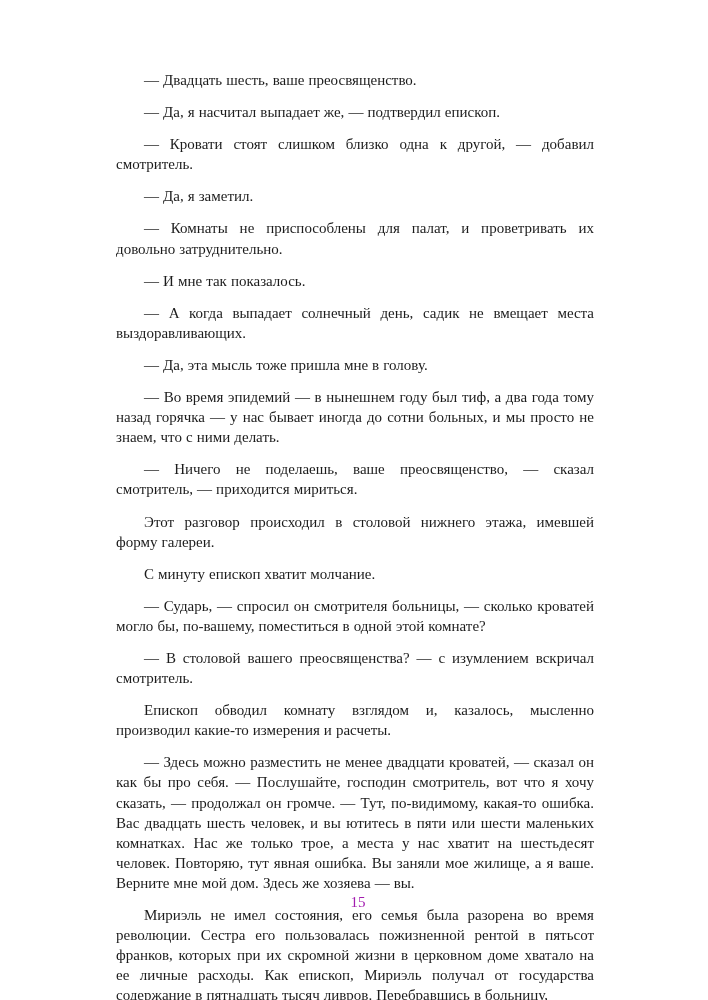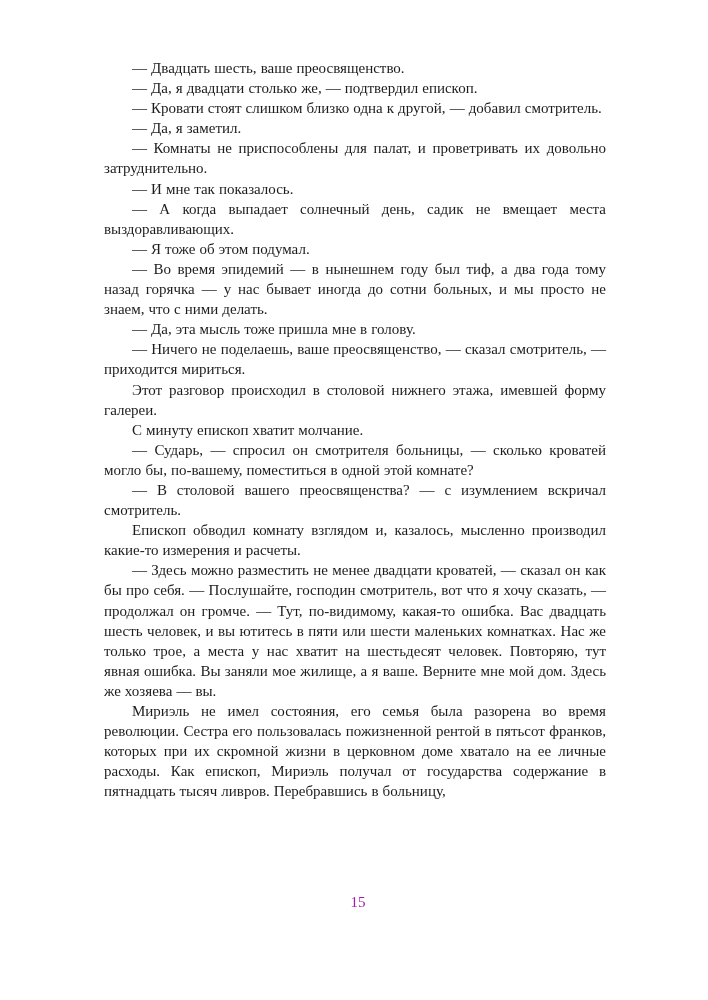--- a/index.html
+++ b/index.html
@@ -22,49 +22,48 @@
     top: 58px;
     width: 502px;
     font-size: 15px;
     line-height: 20.1px;
     text-align: justify;
     hyphens: auto;
     -webkit-hyphens: auto;
     word-spacing: 0.02em;
   }
   .text-block p {
-    margin: 0;
+    margin: 12px;
     padding: 0;
     text-indent: 28px;
   }
   .page-number {
     position: absolute;
     left: 4px;
     top: 894px;
     width: 708px;
     text-align: center;
     font-size: 15px;
     color: #a21caf;
   }
 </style>
 </head>
 <body>
 
 <div class="page">
   <div class="text-block">
     <p>— Двадцать шесть, ваше преосвященство.</p>
-    <p>— Да, я двадцати столько же, — подтвердил епископ.</p>
+    <p>— Да, я насчитал выпадает же, — подтвердил епископ.</p>
     <p>— Кровати стоят слишком близко одна к другой, — добавил смотритель.</p>
     <p>— Да, я заметил.</p>
     <p>— Комнаты не приспособлены для палат, и проветривать их довольно затруднительно.</p>
     <p>— И мне так показалось.</p>
     <p>— А когда выпадает солнечный день, садик не вмещает места выздоравливающих.</p>
-    <p>— Я тоже об этом подумал.</p>
+    <p>— Да, эта мысль тоже пришла мне в голову.</p>
     <p>— Во время эпидемий — в нынешнем году был тиф, а два года тому назад горячка — у нас бывает иногда до сотни больных, и мы просто не знаем, что с ними делать.</p>
-    <p>— Да, эта мысль тоже пришла мне в голову.</p>
     <p>— Ничего не поделаешь, ваше преосвященство, — сказал смотритель, — приходится мириться.</p>
     <p>Этот разговор происходил в столовой нижнего этажа, имевшей форму галереи.</p>
     <p>С минуту епископ хватит молчание.</p>
     <p>— Сударь, — спросил он смотрителя больницы, — сколько кроватей могло бы, по-вашему, поместиться в одной этой комнате?</p>
     <p>— В столовой вашего преосвященства? — с изумлением вскричал смотритель.</p>
     <p>Епископ обводил комнату взглядом и, казалось, мысленно производил какие-то измерения и расчеты.</p>
     <p>— Здесь можно разместить не менее двадцати кроватей, — сказал он как бы про себя. — Послушайте, господин смотритель, вот что я хочу сказать, — продолжал он громче. — Тут, по-видимому, какая-то ошибка. Вас двадцать шесть человек, и вы ютитесь в пяти или шести маленьких комнатках. Нас же только трое, а места у нас хватит на шестьдесят человек. Повторяю, тут явная ошибка. Вы заняли мое жилище, а я ваше. Верните мне мой дом. Здесь же хозяева — вы.</p>
     <p>Мириэль не имел состояния, его семья была разорена во время революции. Сестра его пользовалась пожизненной рентой в пятьсот франков, которых при их скромной жизни в церковном доме хватало на ее личные расходы. Как епископ, Мириэль получал от государства содержание в пятнадцать тысяч ливров. Перебравшись в больницу,</p>
   </div>
   <div class="page-number">15</div>

